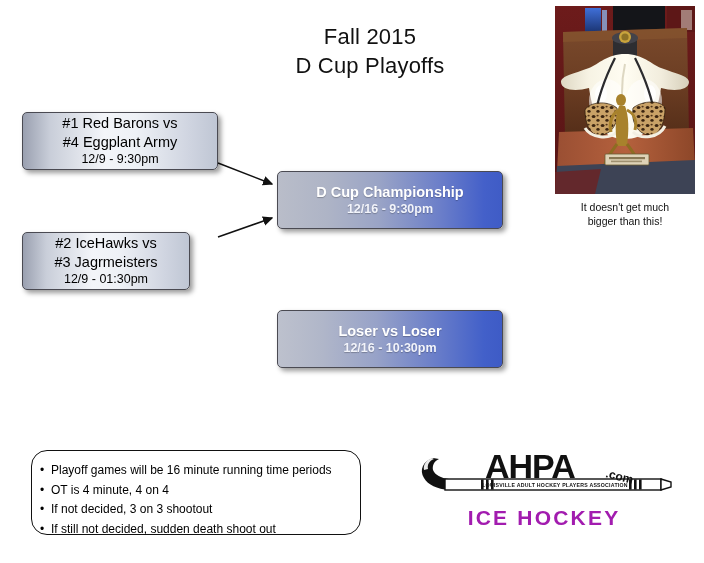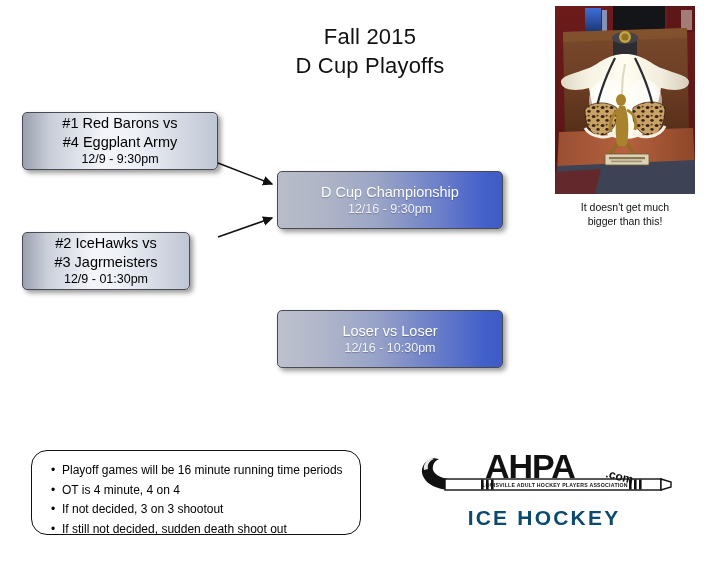--- a/index.html
+++ b/index.html
@@ -71,20 +71,21 @@
 
   
   .node.dark {
     background: linear-gradient(to right,
         #b9bdc9 0%,
         #aeb4c6 22%,
         #9aa4c6 45%,
         #6c7fc9 72%,
         #4460c9 92%,
         #3f5cc6 100%);
+    font-weight: bold;
   }
   .node.dark .team-line {
     color: #ffffff;
     font-size: 14.5px;
     text-shadow: 0 1px 1px rgba(0,0,0,0.25);
   }
   .node.dark .time-line {
     color: #f2f4fb;
     font-size: 12.5px;
     text-shadow: 0 1px 1px rgba(0,0,0,0.25);
@@ -140,21 +141,21 @@
   #rules-box {
     position: absolute;
     left: 31px;
     top: 450px;
     width: 330px;
     height: 85px;
     border: 1.6px solid #111;
     border-radius: 16px;
     background: #ffffff;
     box-sizing: border-box;
-    padding: 10px 0 0 19px;
+    padding: 10px 0 0 8px;
   }
   #rules-box .rule-line {
     font-size: 12px;
     line-height: 1.63;
     color: #000;
     white-space: nowrap;
   }
   #rules-box .rule-line .bullet {
     display: inline-block;
     width: 11px;
@@ -171,21 +172,21 @@
   #logo-svg { display: block; }
   #logo-tagline {
     position: absolute;
     left: 0;
     top: 58px;
     width: 258px;
     text-align: center;
     font-size: 21px;
     font-weight: bold;
     letter-spacing: 2.2px;
-    color: #0c4a6e;
+    color: #a21caf;
   }
 </style>
 </head>
 <body>
 
 <div id="title-block">
   <div class="title-line">Fall 2015</div>
   <div class="title-line">D Cup Playoffs</div>
 </div>
 

